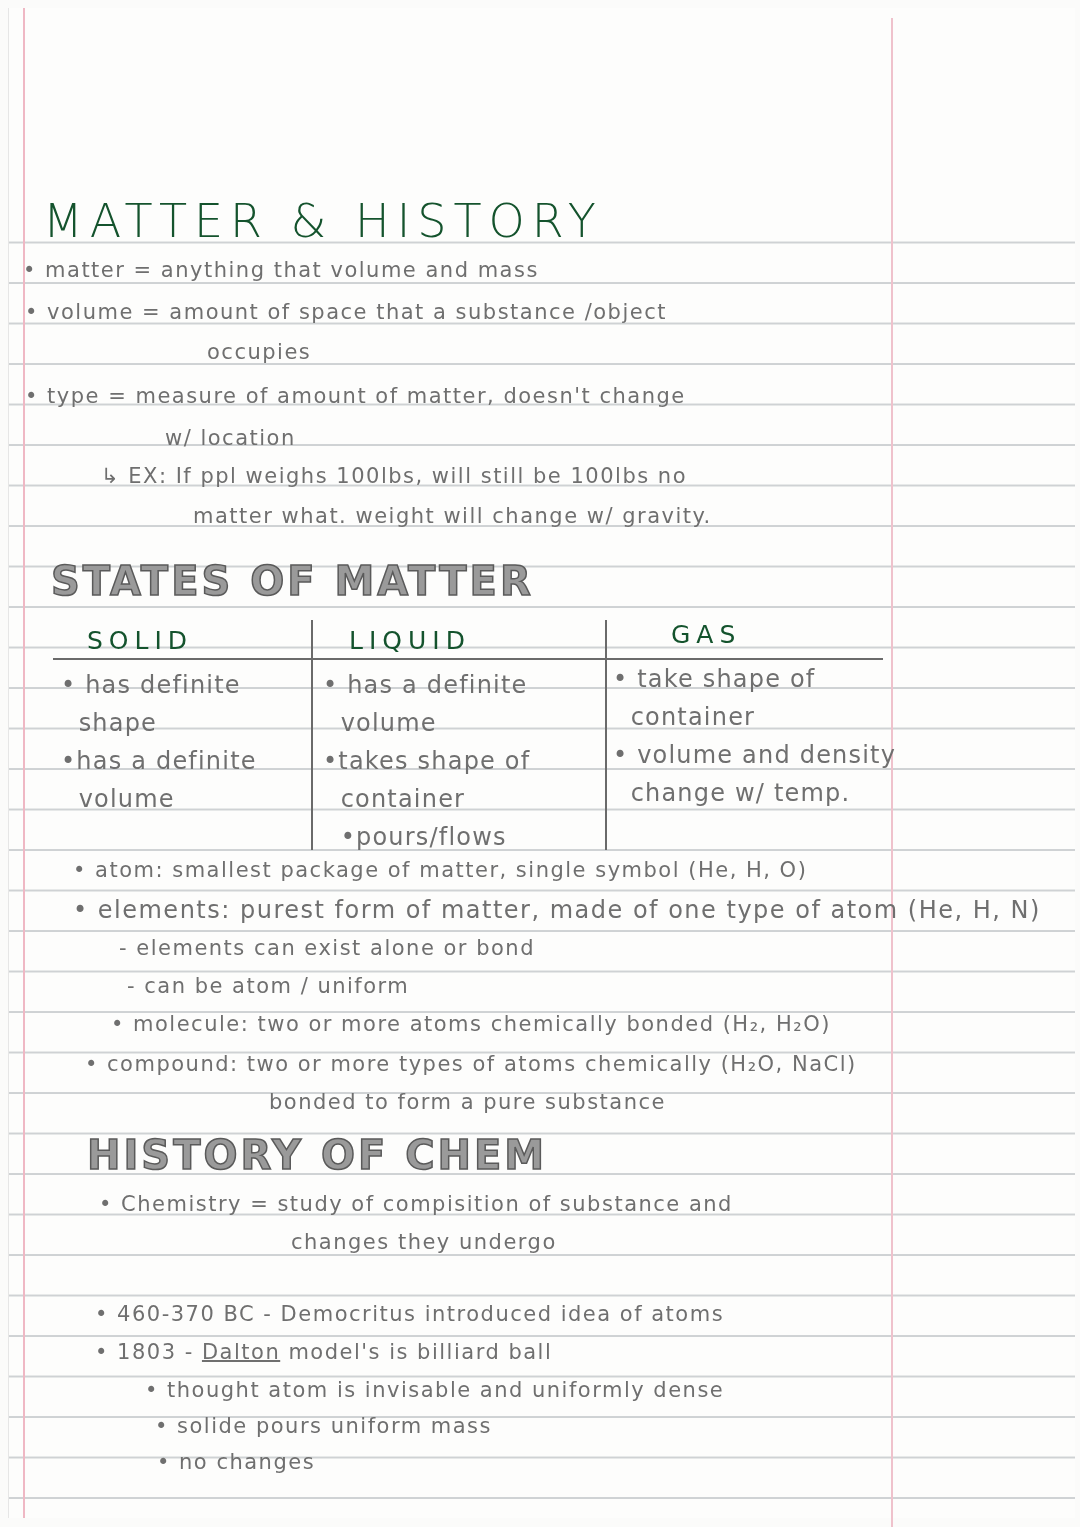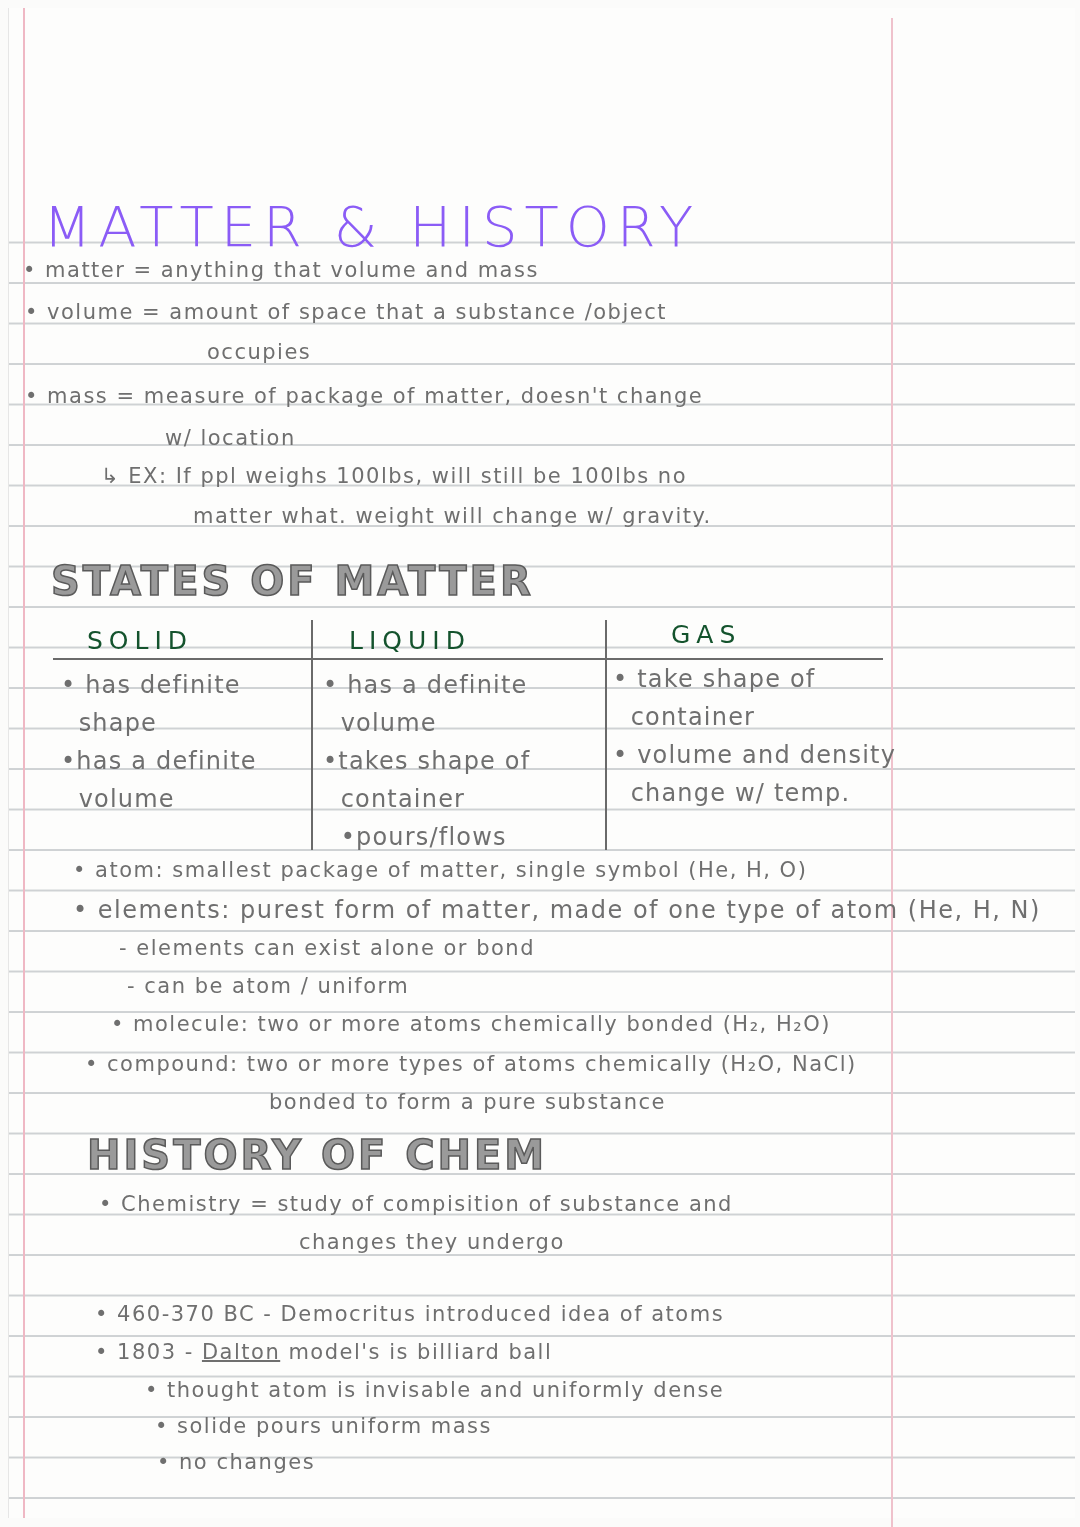--- a/index.html
+++ b/index.html
@@ -20,21 +20,21 @@
       transparent 0px, transparent 39px, #cfd2d4 39px, #cfd2d4 40.5px);
     background-position: 0 195px;
     background-size:100% 40.5px;
     background-repeat: repeat-y;
     top:0;
   }
   .rules-mask { position:absolute; left:0; top:0; width:100%; height:225px; background:#fdfdfc; }
   .margin-left { position:absolute; left:14px; top:0; width:2px; height:100%; background:#efb8c4; }
   .margin-right { position:absolute; left:882px; top:10px; width:2px; height:100%; background:#efc2cc; }
   .txt { position:absolute; white-space:nowrap; font-size:21px; letter-spacing:1.5px; color:#6f6f6f; }
-  .title { font-size:56px; letter-spacing:7px; font-weight:300; color:#8b5cf6; }
+  .title { font-size:46px; letter-spacing:7px; font-weight:300; color:#14532d; }
   .heading { font-size:40px; font-weight:bold; letter-spacing:3px; color:#9a9a9a;
      -webkit-text-stroke:1.5px #5a5a5a; }
   .table { position:absolute; left:44px; top:612px; width:830px; height:230px; }
   .col-line { position:absolute; width:2px; background:#6a6a6a; }
   .head-line { position:absolute; height:2px; background:#6a6a6a; }
   .th { position:absolute; font-size:25px; letter-spacing:6px; color:#14532d; }
   .cell { position:absolute; font-size:24px; line-height:38px; letter-spacing:1.2px; white-space:pre; color:#6f6f6f; }
   .u { text-decoration: underline; text-decoration-thickness:2px; }
 </style>
 </head>
@@ -44,21 +44,21 @@
   <div class="rules"></div>
   <div class="rules-mask"></div>
   <div class="margin-left"></div>
   <div class="margin-right"></div>
 
   <div class="txt title" style="left:34px; top:186px;">MATTER &amp; HISTORY</div>
 
   <div class="txt" style="left:14px; top:250px;">• matter = anything that volume and mass</div>
   <div class="txt" style="left:16px; top:292px;">• volume = amount of space that a substance /object</div>
   <div class="txt" style="left:198px; top:332px;">occupies</div>
-  <div class="txt" style="left:16px; top:376px;">• mass = measure of package of matter, doesn't change</div>
+  <div class="txt" style="left:16px; top:376px;">• type = measure of amount of matter, doesn't change</div>
   <div class="txt" style="left:156px; top:418px;">w/ location</div>
   <div class="txt" style="left:92px; top:456px;">↳ EX: If ppl weighs 100lbs, will still be 100lbs no</div>
   <div class="txt heading" style="left:42px; top:550px;">STATES OF MATTER</div>
 
   <div class="txt" style="left:184px; top:496px;">matter what. weight will change w/ gravity.</div>
 
   <div class="table">
     <div class="head-line" style="left:0; top:38px; width:830px;"></div>
     <div class="col-line" style="left:258px; top:0; height:230px;"></div>
     <div class="col-line" style="left:552px; top:0; height:230px;"></div>
@@ -84,21 +84,21 @@
   <div class="txt" style="left:64px; top:888px; font-size:24px;">• elements: purest form of matter, made of one type of atom (He, H, N)</div>
   <div class="txt" style="left:110px; top:928px;">- elements can exist alone or bond</div>
   <div class="txt" style="left:118px; top:966px;">- can be atom / uniform</div>
   <div class="txt" style="left:70px; top:1004px;margin-left:32px;">• molecule: two or more atoms chemically bonded (H₂, H₂O)</div>
   <div class="txt" style="left:76px; top:1044px;">• compound: two or more types of atoms chemically (H₂O, NaCl)</div>
   <div class="txt" style="left:260px; top:1082px;">bonded to form a pure substance</div>
 
   <div class="txt heading" style="left:78px; top:1124px;">HISTORY OF CHEM</div>
 
   <div class="txt" style="left:90px; top:1184px;">• Chemistry = study of compisition of substance and</div>
-  <div class="txt" style="left:282px; top:1222px;margin-left:8px;">changes they undergo</div>
+  <div class="txt" style="left:282px; top:1222px;">changes they undergo</div>
   <div class="txt" style="left:86px; top:1294px;">• 460-370 BC - Democritus introduced idea of atoms</div>
   <div class="txt" style="left:86px; top:1332px;">
     <span>• 1803 - </span><span class="u">Dalton</span><span> model's is billiard ball</span>
   </div>
   <div class="txt" style="left:136px; top:1370px;">• thought atom is invisable and uniformly dense</div>
   <div class="txt" style="left:146px; top:1406px;">• solide pours uniform mass</div>
   <div class="txt" style="left:148px; top:1442px;">• no changes</div>
 </div>
 
 </body></html>

